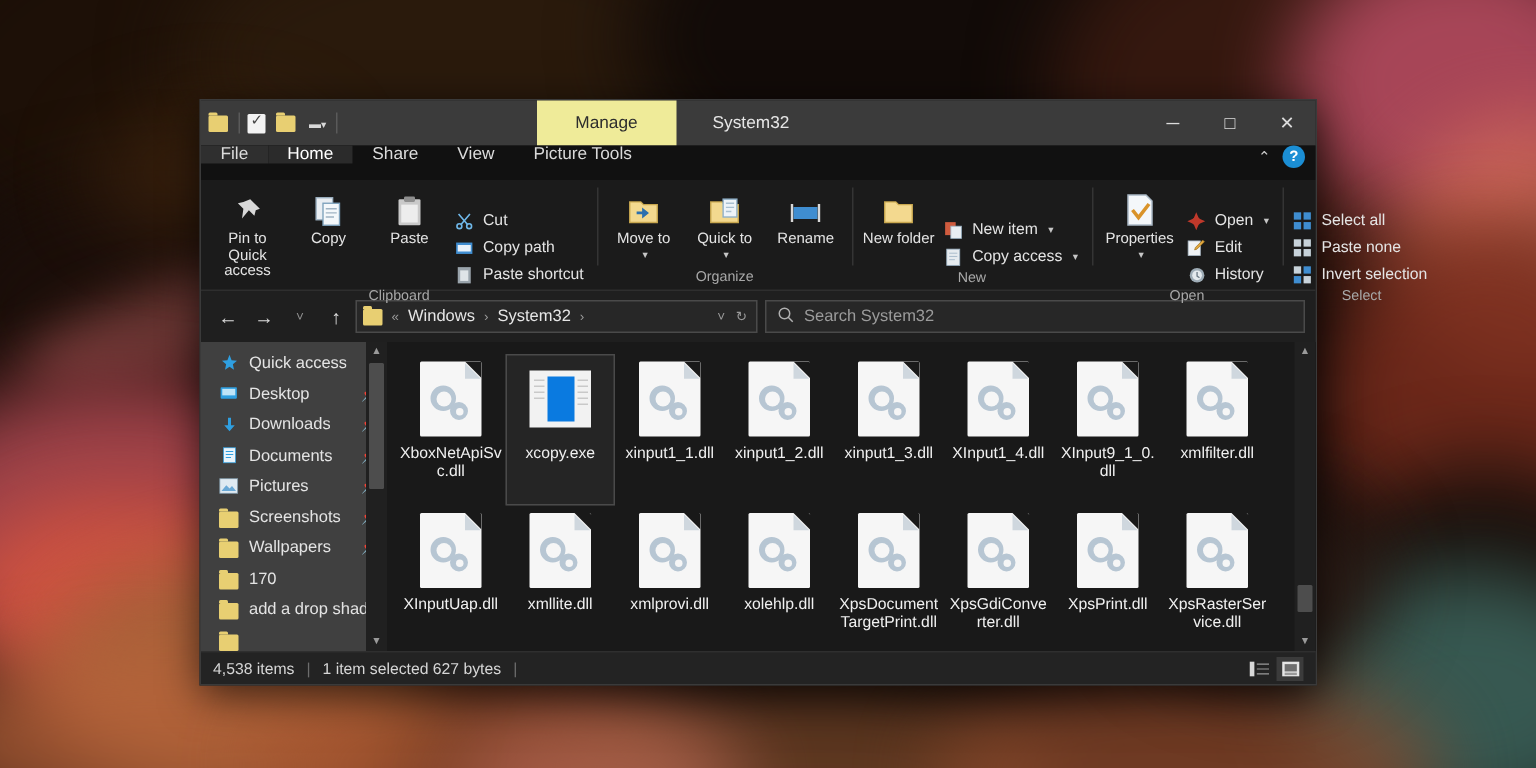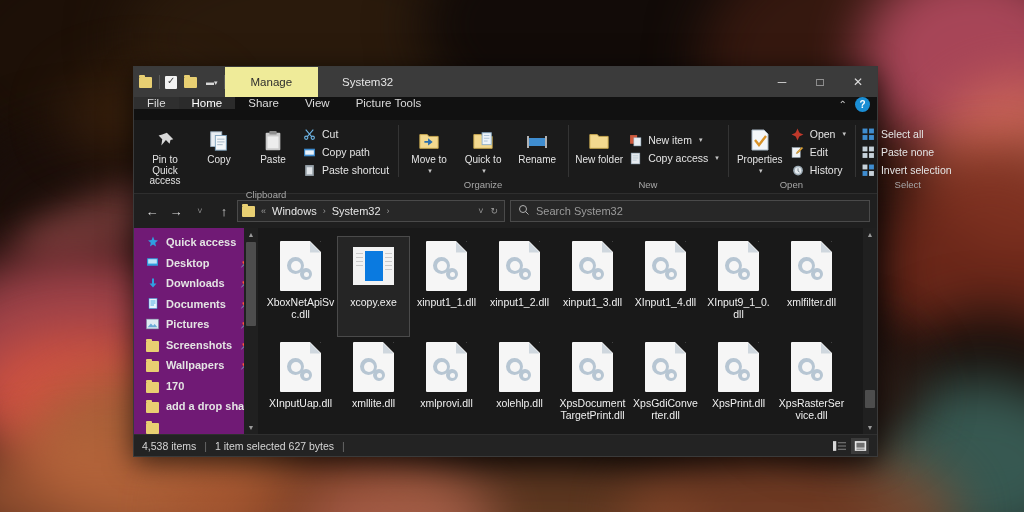--- a/index.html
+++ b/index.html
@@ -45,21 +45,21 @@
     position: relative; margin: 2px 0 0 1px;
   }
   .props-glyph::after {
     content: "\2713"; position: absolute; left: 2px; top: -2px;
     font-size: 10px; color: #444; line-height: 14px;
   }
   .qat-sep { width: 1px; height: 14px; background: #5a5a5a; }
   .qat-caret { font-size: 8px; color: #d8d8d8; padding: 0 2px; }
 
   .ctx-tab {
-    height: 100%; display: flex; align-items: center;
+    margin-left: 133px; height: 100%; display: flex; align-items: center;
     padding: 0 26px; background: #efeb99; color: #2d2d2d;
     font-size: 11.5px;
   }
   #win-title { font-size: 11.5px; color: #e6e6e6; padding-left: 24px; }
   .win-btns { margin-left: auto; display: flex; height: 100%; }
   .win-btn {
     width: 38px; height: 100%; display: flex; align-items: center;
     justify-content: center; color: #dcdcdc; font-size: 12px;
   }
 
@@ -93,21 +93,21 @@
   .rglabel {
     text-align: center; color: #a8a8a8; font-size: 9.5px;
     padding-bottom: 3px; line-height: 11px;
   }
   .bigbtn {
     width: 54px; display: flex; flex-direction: column; align-items: center;
     padding: 2px 1px; color: #e4e4e4; text-align: center; line-height: 10.5px;
   }
   .bigbtn .ic { height: 26px; display: flex; align-items: flex-end; justify-content: center; margin-bottom: 3px; }
   .bigbtn .lbl { font-size: 10px; }
-  .smallcol { display: flex; flex-direction: column; justify-content: flex-start; padding-top: 1px; }
+  .smallcol { display: flex; flex-direction: column; justify-content: flex-start; padding-top: 1px; margin-top: 13px; }
   .smallbtn {
     display: flex; align-items: center; gap: 5px; padding: 1.5px 5px 1.5px 2px;
     color: #e4e4e4; font-size: 10.5px; white-space: nowrap;
   }
   .smallbtn .ic { width: 15px; height: 15px; display: flex; align-items: center; justify-content: center; }
   .caret { font-size: 7px; color: #c6c6c6; margin-left: 2px; }
 
   
   #addrrow {
     height: 34px; background: #1f1f1f; display: flex; align-items: center;
@@ -127,22 +127,22 @@
   .addr-right { margin-left: auto; display: flex; align-items: center; gap: 7px; padding-right: 3px; }
   #searchbox {
     width: 360px; height: 22px; background: #272727; border: 1px solid #4a4a4a;
     display: flex; align-items: center; gap: 6px; padding: 0 7px;
     font-size: 11px; color: #9b9b9b; margin-left: 3px;
   }
 
   
   #main { flex: 1; display: flex; min-height: 0; background: #191919; }
   #nav {
-    width: 124px; background: #701a75; position: relative;
-    padding-top: 4px; overflow: hidden; flex: none; font-size: 11px; font-weight: bold;
+    width: 124px; background: #404040; position: relative;
+    padding-top: 4px; overflow: hidden; flex: none; font-size: 11px;
   }
   .navitem { display: flex; align-items: center; gap: 6px; height: 20.5px; padding-left: 11px; color: #e4e4e4; }
   .navitem .ic { width: 15px; display: flex; align-items: center; justify-content: center; }
   .navitem .txt { white-space: nowrap; overflow: hidden; }
   .pin { margin-left: auto; padding-right: 6px; color: #cfcfcf; font-size: 9px; }
 
   .vscroll { position: absolute; top: 0; right: 0; width: 14px; height: 100%; background: #202020; }
   .vscroll .arw {
     height: 13px; display: flex; align-items: center; justify-content: center;
     color: #9a9a9a; font-size: 7px;

